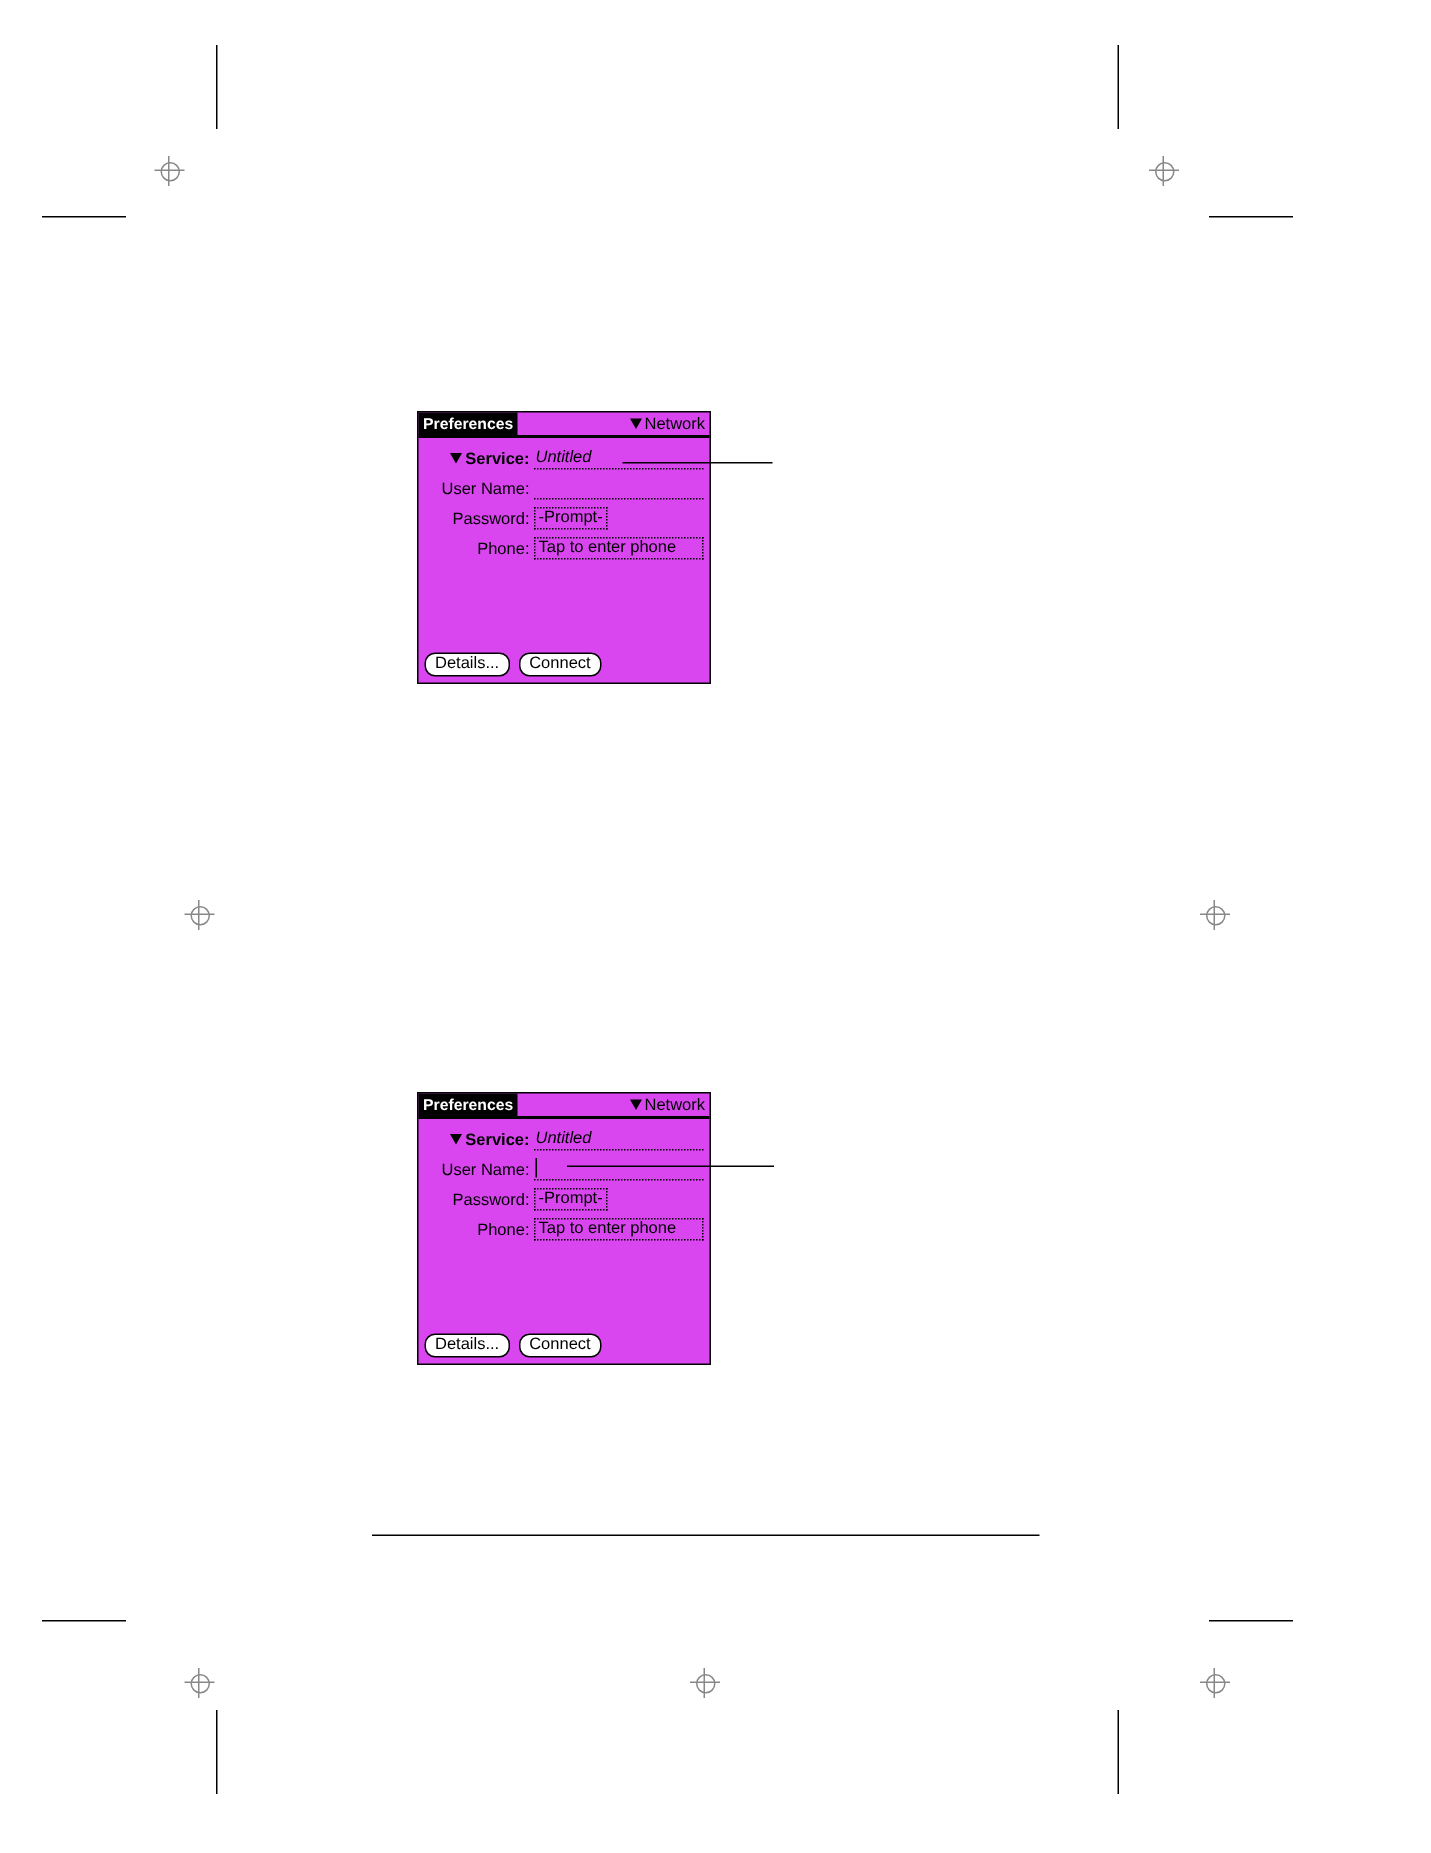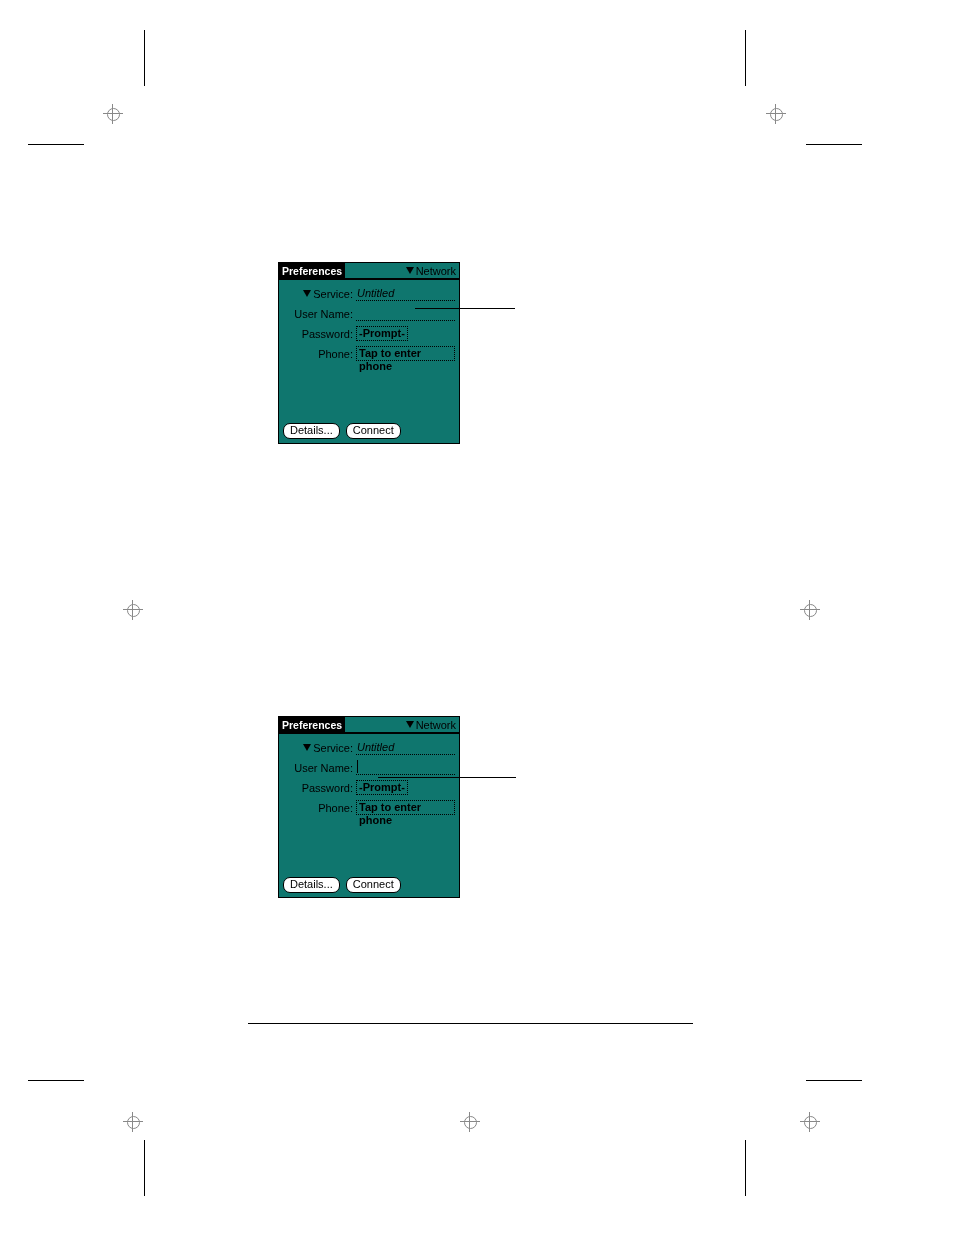--- a/index.html
+++ b/index.html
@@ -34,26 +34,27 @@
   .crop-h, .crop-v {
     position: absolute;
     background: #000;
   }
   .crop-h { height: 1px; }
   .crop-v { width: 1px; }
 
   
   .palm {
     position: absolute;
-    width: 182px;
+    width: 196px;
     height: 182px;
     border: 1.5px solid #000;
-    background: #0f766e;
+    background: #d946ef;
     box-sizing: border-box;
     font-size: 11px;
+    margin-top: 12px;
   }
   .palm .title-row {
     display: flex;
     align-items: stretch;
     height: 15px;
     border-bottom: 2px solid #000;
   }
   .palm .title-tab {
     background: #000;
     color: #fff;
@@ -88,21 +89,21 @@
     height: 15px;
   }
   .palm .label {
     font-weight: normal;
     width: 70px;
     text-align: right;
     padding-right: 3px;
     font-size: 11px;
   }
   .palm .svc-label {
-    font-weight: normal;
+    font-weight: bold;
     display: flex;
     align-items: center;
     gap: 2px;
     width: 70px;
     justify-content: flex-end;
     padding-right: 3px;
     font-size: 11px;
   }
   .dotted-under {
     flex: 1;
@@ -112,21 +113,20 @@
     font-size: 11px;
     padding-left: 1px;
     font-style: italic;
   }
   .dotted-box {
     border: 1px dotted #000;
     padding: 0 2px;
     font-size: 11px;
     height: 13px;
     line-height: 13px;
-    font-weight: bold;
   }
   .dotted-box.wide { flex: 1; }
   .palm .buttons {
     position: absolute;
     left: 4px;
     bottom: 4px;
     display: flex;
     gap: 6px;
   }
   .palm-btn {

